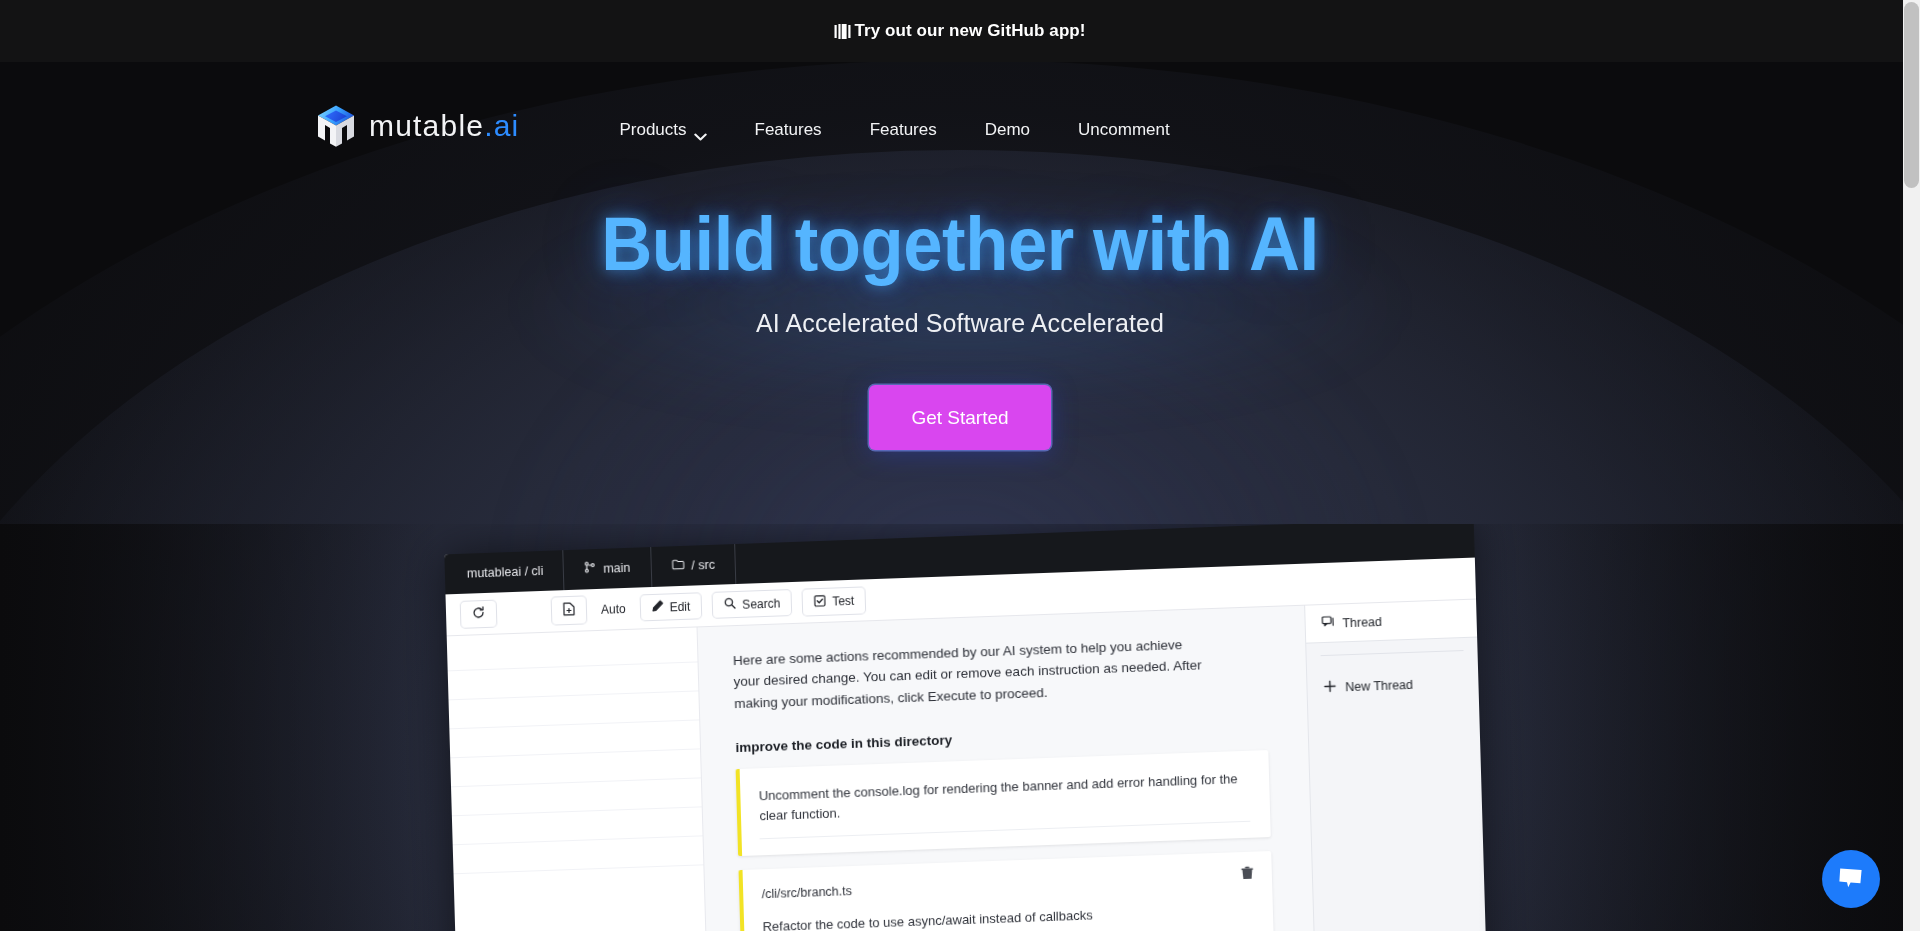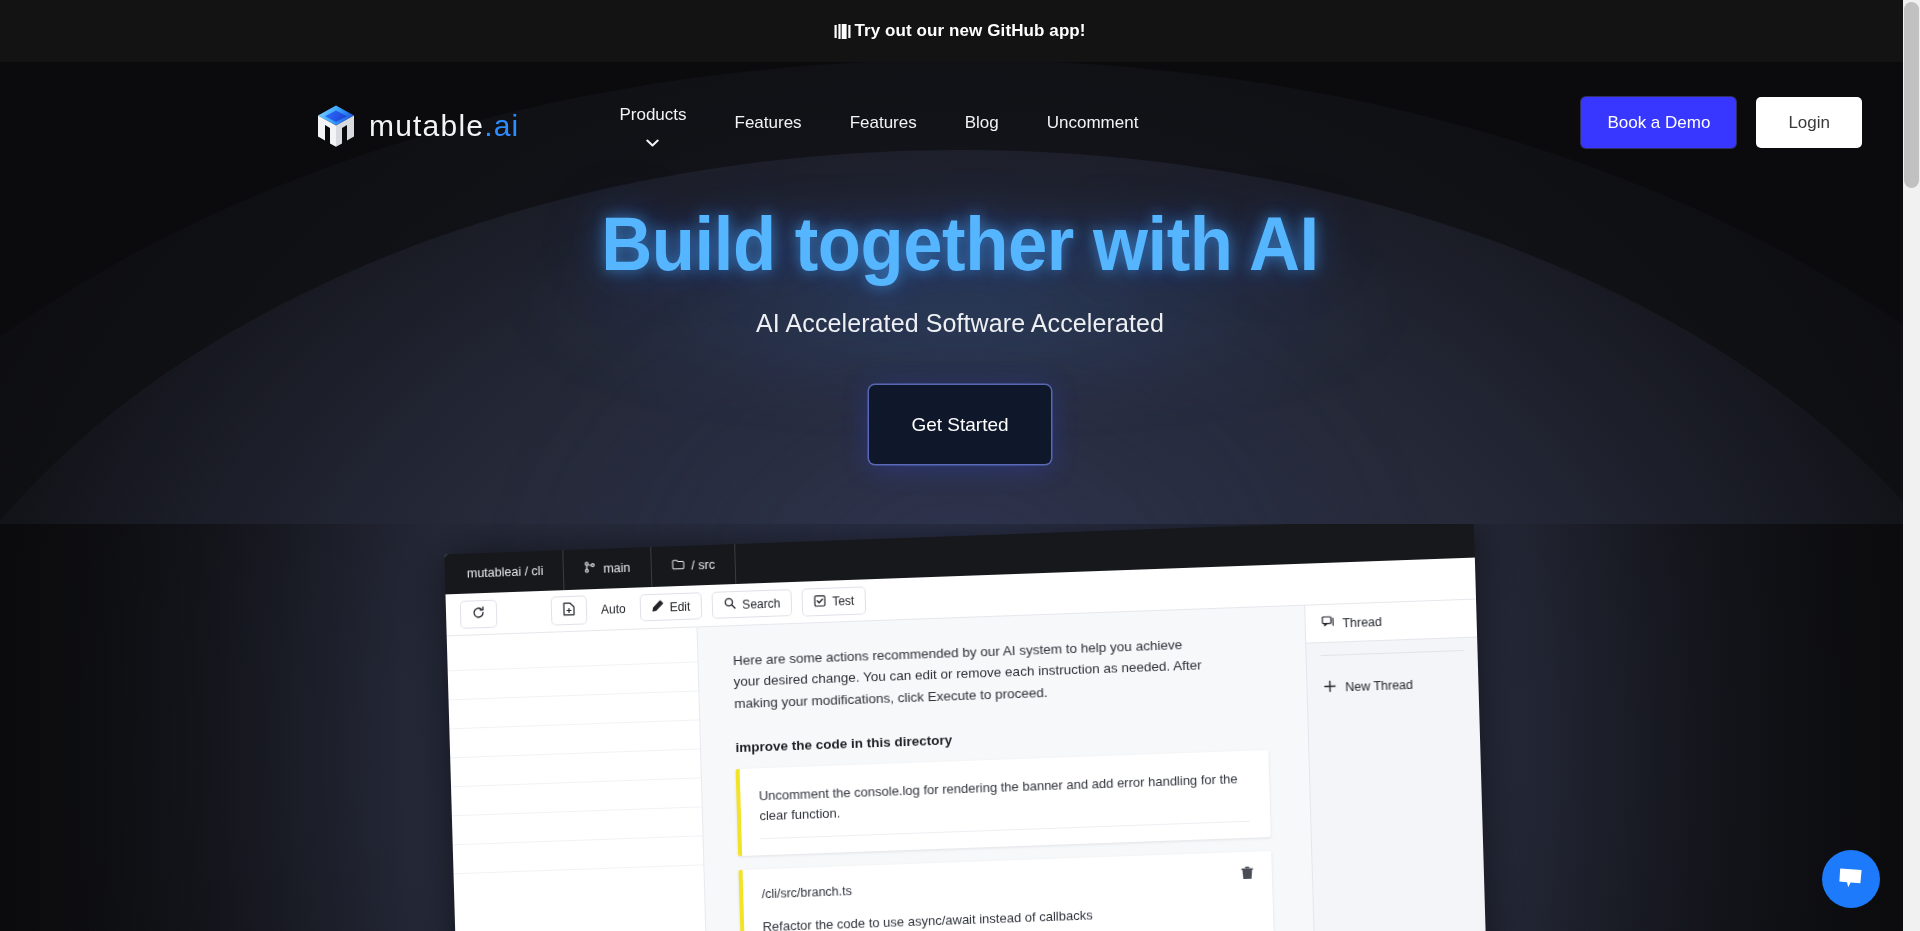--- a/index.html
+++ b/index.html
@@ -145,21 +145,20 @@
   .nav-item {
     display: inline-flex;
     align-items: center;
     gap: 7px;
     color: #f2f3f5;
     font-size: 17px;
     font-weight: 400;
     padding: 8px 24px;
     cursor: pointer;
     white-space: nowrap;
-    flex-direction: column;
   }
   .nav-item:first-child { padding-left: 0; }
   .chev { display: inline-block; width: 13px; height: 8px; }
 
   .header-actions {
     display: flex;
     align-items: center;
     gap: 20px;
     flex: 0 0 auto;
   }
@@ -218,28 +217,28 @@
   .hero-sub {
     margin-top: 27px;
     font-size: 25px;
     font-weight: 400;
     color: #eef0f4;
     letter-spacing: .1px;
   }
 
   .hero-cta-wrap { margin-top: 47px; }
   .btn-get-started {
-    background: #0f172a;
+    background: #d946ef;
     color: #ffffff;
     font-size: 19px;
     font-weight: 400;
     border: none;
     border-radius: 6px;
     width: 182px;
-    height: 79px;
+    height: 65px;
     cursor: pointer;
     font-family: inherit;
     box-shadow:
       0 0 0 1.5px rgba(130,150,255,.55),
       0 4px 26px rgba(50,70,220,.35);
   }
 
   
   .mockup-stage {
     position: absolute;
@@ -511,31 +510,27 @@
           </svg>
         </span>
       </div>
       <div class="nav-item">
         <span>Features</span>
       </div>
       <div class="nav-item">
         <span>Features</span>
       </div>
       <div class="nav-item">
-        <span>Blog</span>
+        <span>Demo</span>
       </div>
       <div class="nav-item">
         <span>Uncomment</span>
       </div>
     </nav>
 
-    <div class="header-actions">
-      <button class="btn-demo">Book a Demo</button>
-      <button class="btn-login">Login</button>
-    </div>
   </div>
 
   <div class="hero">
     <h1 class="hero-title">Build together with AI</h1>
     <p class="hero-sub">AI Accelerated Software Accelerated</p>
     <div class="hero-cta-wrap">
       <button class="btn-get-started">Get Started</button>
     </div>
   </div>
 

